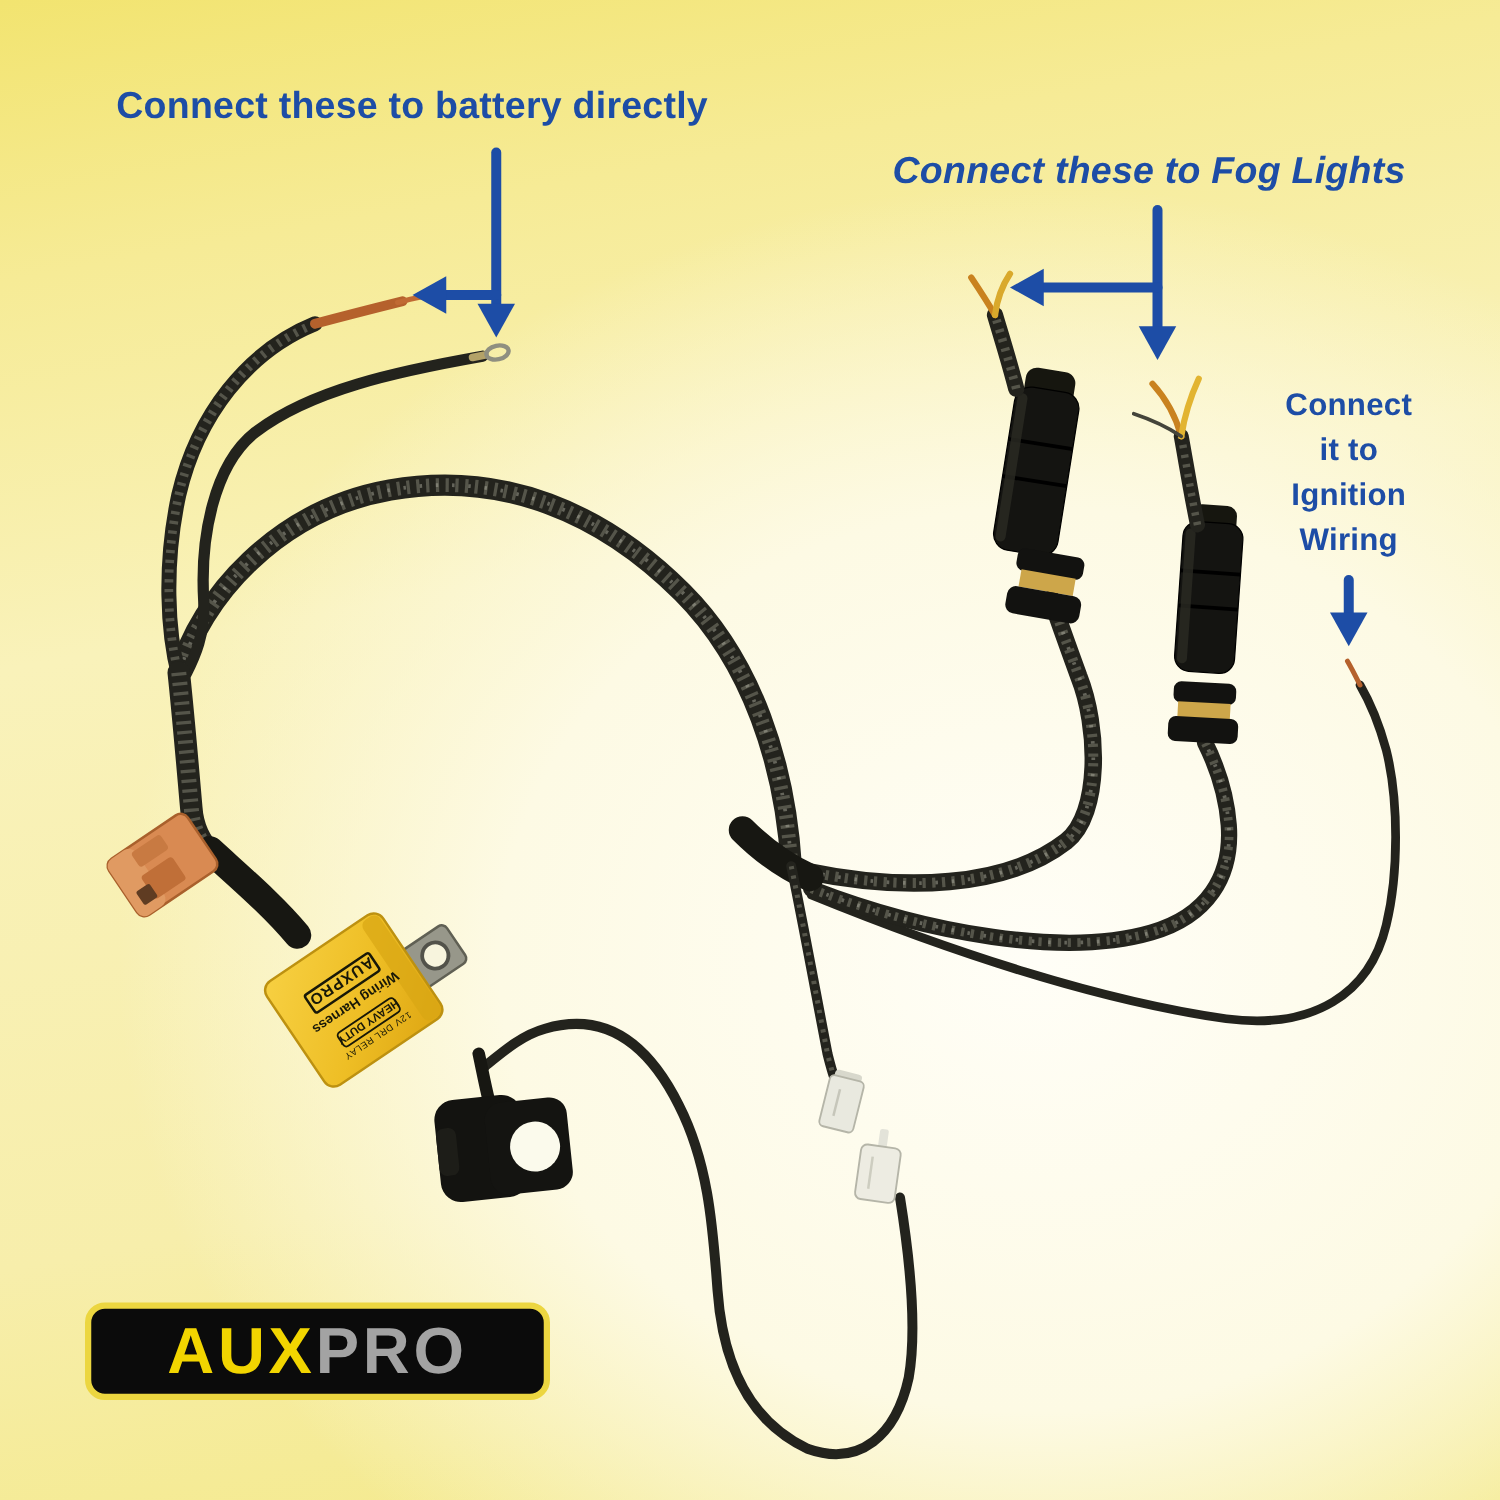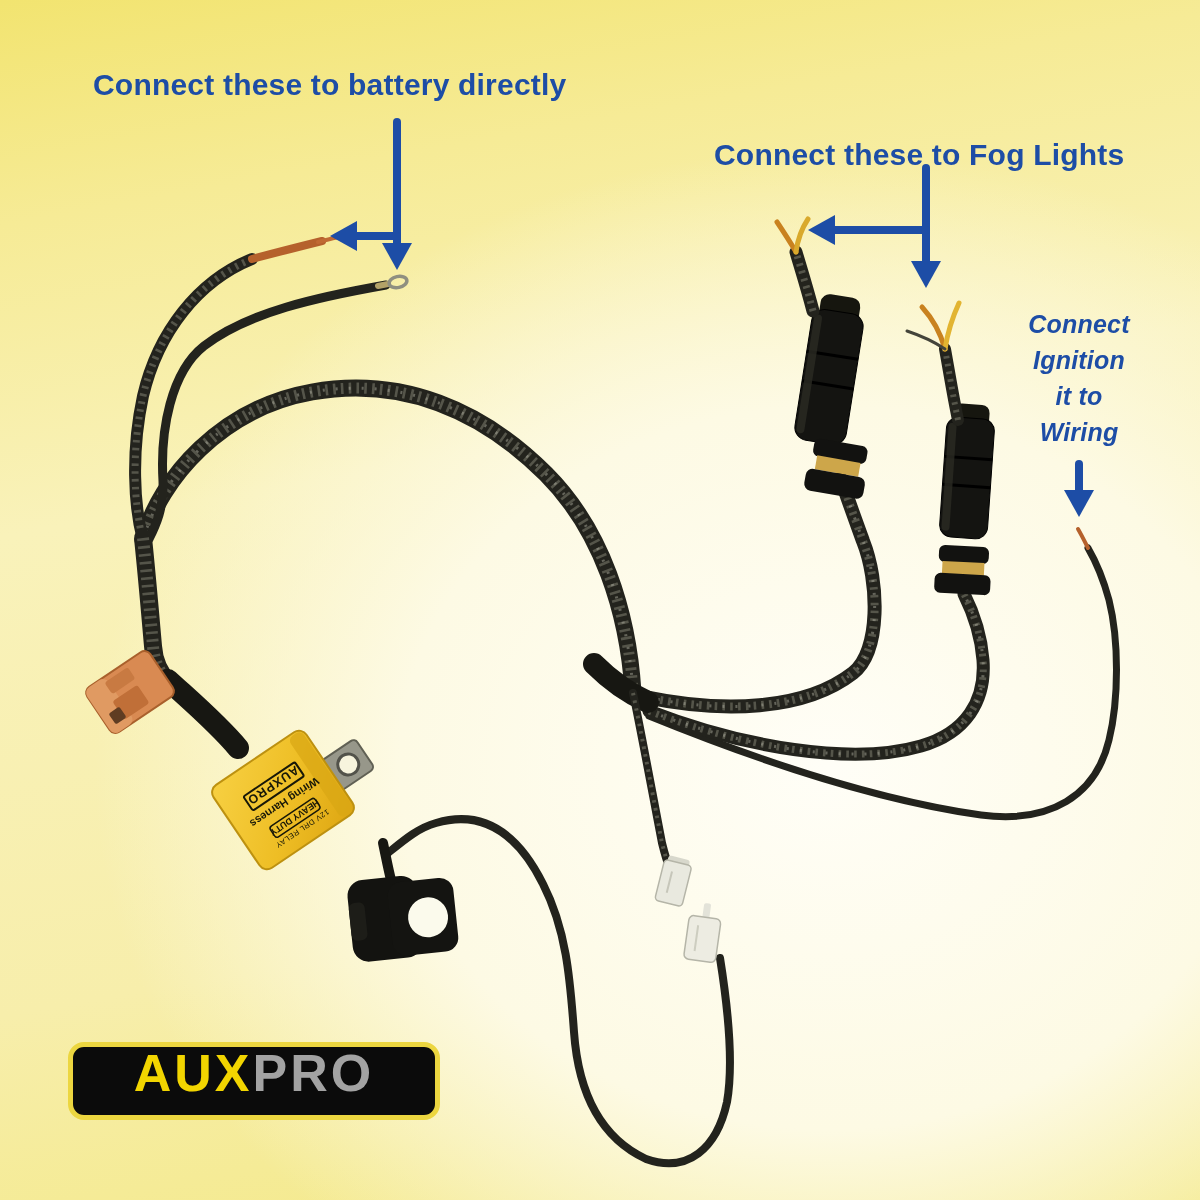--- a/index.html
+++ b/index.html
@@ -10,26 +10,26 @@
       radial-gradient(1020px 860px at 69% 64%, #fffef7 0%, #fdfae4 42%, rgba(253,250,228,0) 72%),
       linear-gradient(170deg, #f2e470 0%, #f6eb96 16%, #f9f2ba 38%, #f7eeab 72%, #f3e882 100%);
   }
   .harness-svg,.arrow-svg{position:absolute;left:0;top:0;}
   .arrow-svg{z-index:5;}
   .ann{
     position:absolute;z-index:6;color:var(--annotation-blue,#1d4da6);
     font-weight:700;font-size:30px;letter-spacing:.2px;white-space:nowrap;
   }
   .ann.batt{left:93px;top:68px;}
-  .ann.fog{left:714px;top:138px;}
-  .ann.ign{left:998px;top:306px;width:162px;text-align:center;white-space:normal;line-height:36px;font-size:25px;font-style:italic;}
+  .ann.fog{left:714px;top:120px;font-style:italic;}
+  .ann.ign{left:998px;top:306px;width:162px;text-align:center;white-space:normal;line-height:36px;font-size:25px;}
   .logo{
     position:absolute;left:68px;top:1042px;width:362px;height:68px;z-index:6;
     background:#0b0b0b;border:5px solid #ecd640;border-radius:16px;
-    display:flex;align-items:flex-start;justify-content:center;
+    display:flex;align-items:center;justify-content:center;
     font-weight:700;font-size:52px;letter-spacing:3px;line-height:1;
   }
   .logo .aux{color:var(--logo-yellow,#f2d500);}
   .logo .pro{color:#a3a3a3;}
   
   .cable{fill:none;stroke-linecap:round;stroke-linejoin:round;}
   .blk{stroke:#23231d;}
   .blkd{stroke:#171712;}
   .ribs{fill:none;stroke:#55554a;stroke-dasharray:2.6 5.2;stroke-linecap:butt;}
   .glint{fill:none;stroke:#a8a899;stroke-dasharray:2 11;opacity:.5;stroke-linecap:butt;}
@@ -210,22 +210,22 @@
     <g>
       <path class="arrow" d="M1079 464 V494"></path>
       <path class="arrowhead" d="M1079 517 L1064 490 L1094 490 Z"></path>
     </g>
   </svg>
 
   <div class="ann batt">Connect these to battery directly</div>
   <div class="ann fog">Connect these to Fog Lights</div>
   <div class="ann ign">
     <div>Connect</div>
+    <div>it to</div>
     <div>Ignition</div>
-    <div>it to</div>
     <div>Wiring</div>
   </div>
 
   <div class="logo">
     <span class="aux">AUX</span>
       <span class="pro">PRO</span>
   </div>
 
 </div>
 

